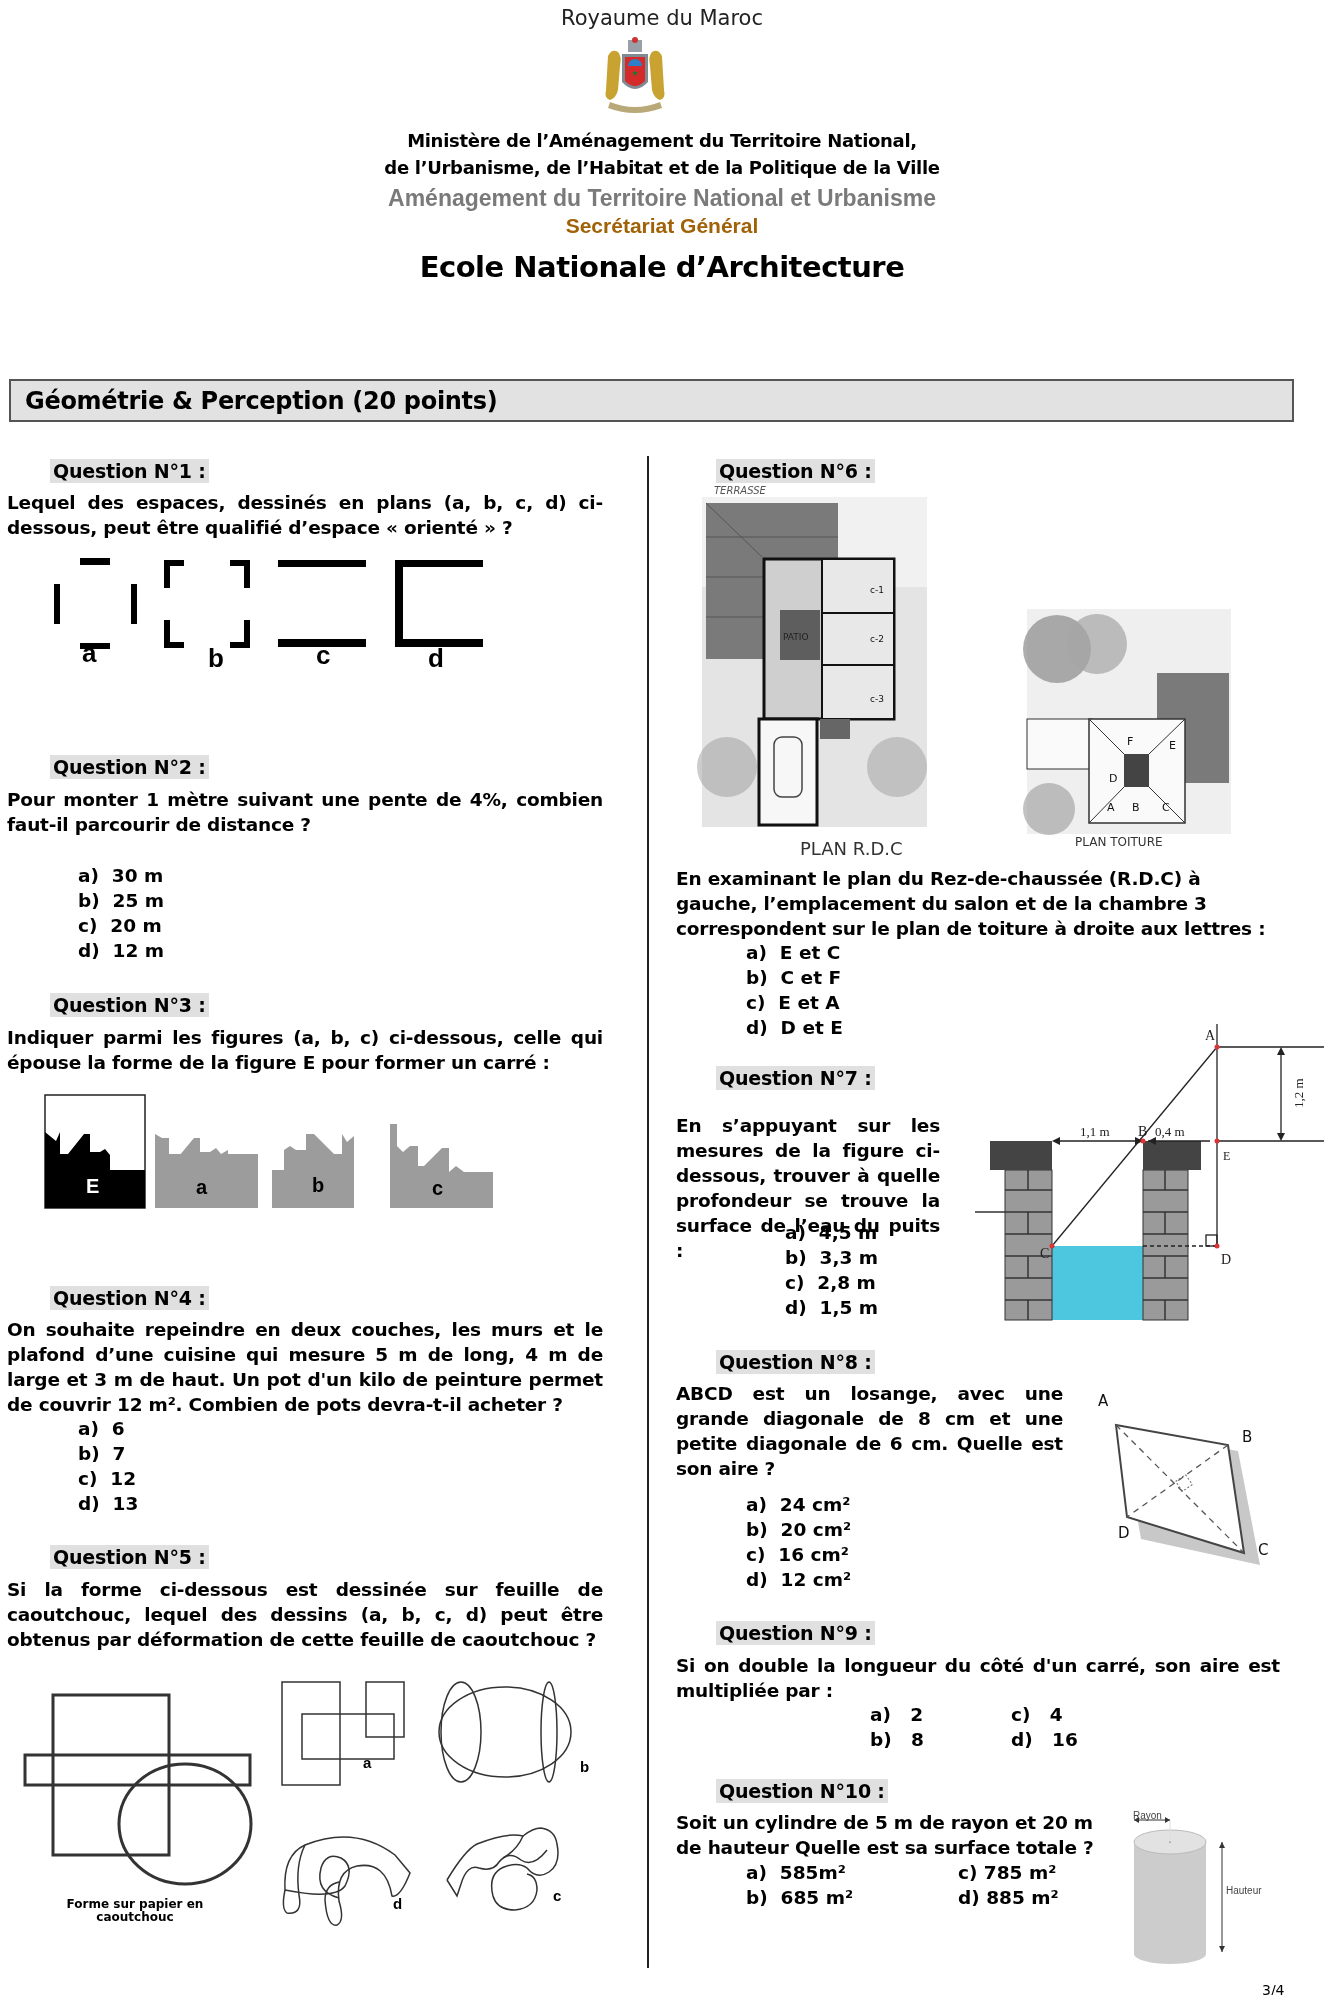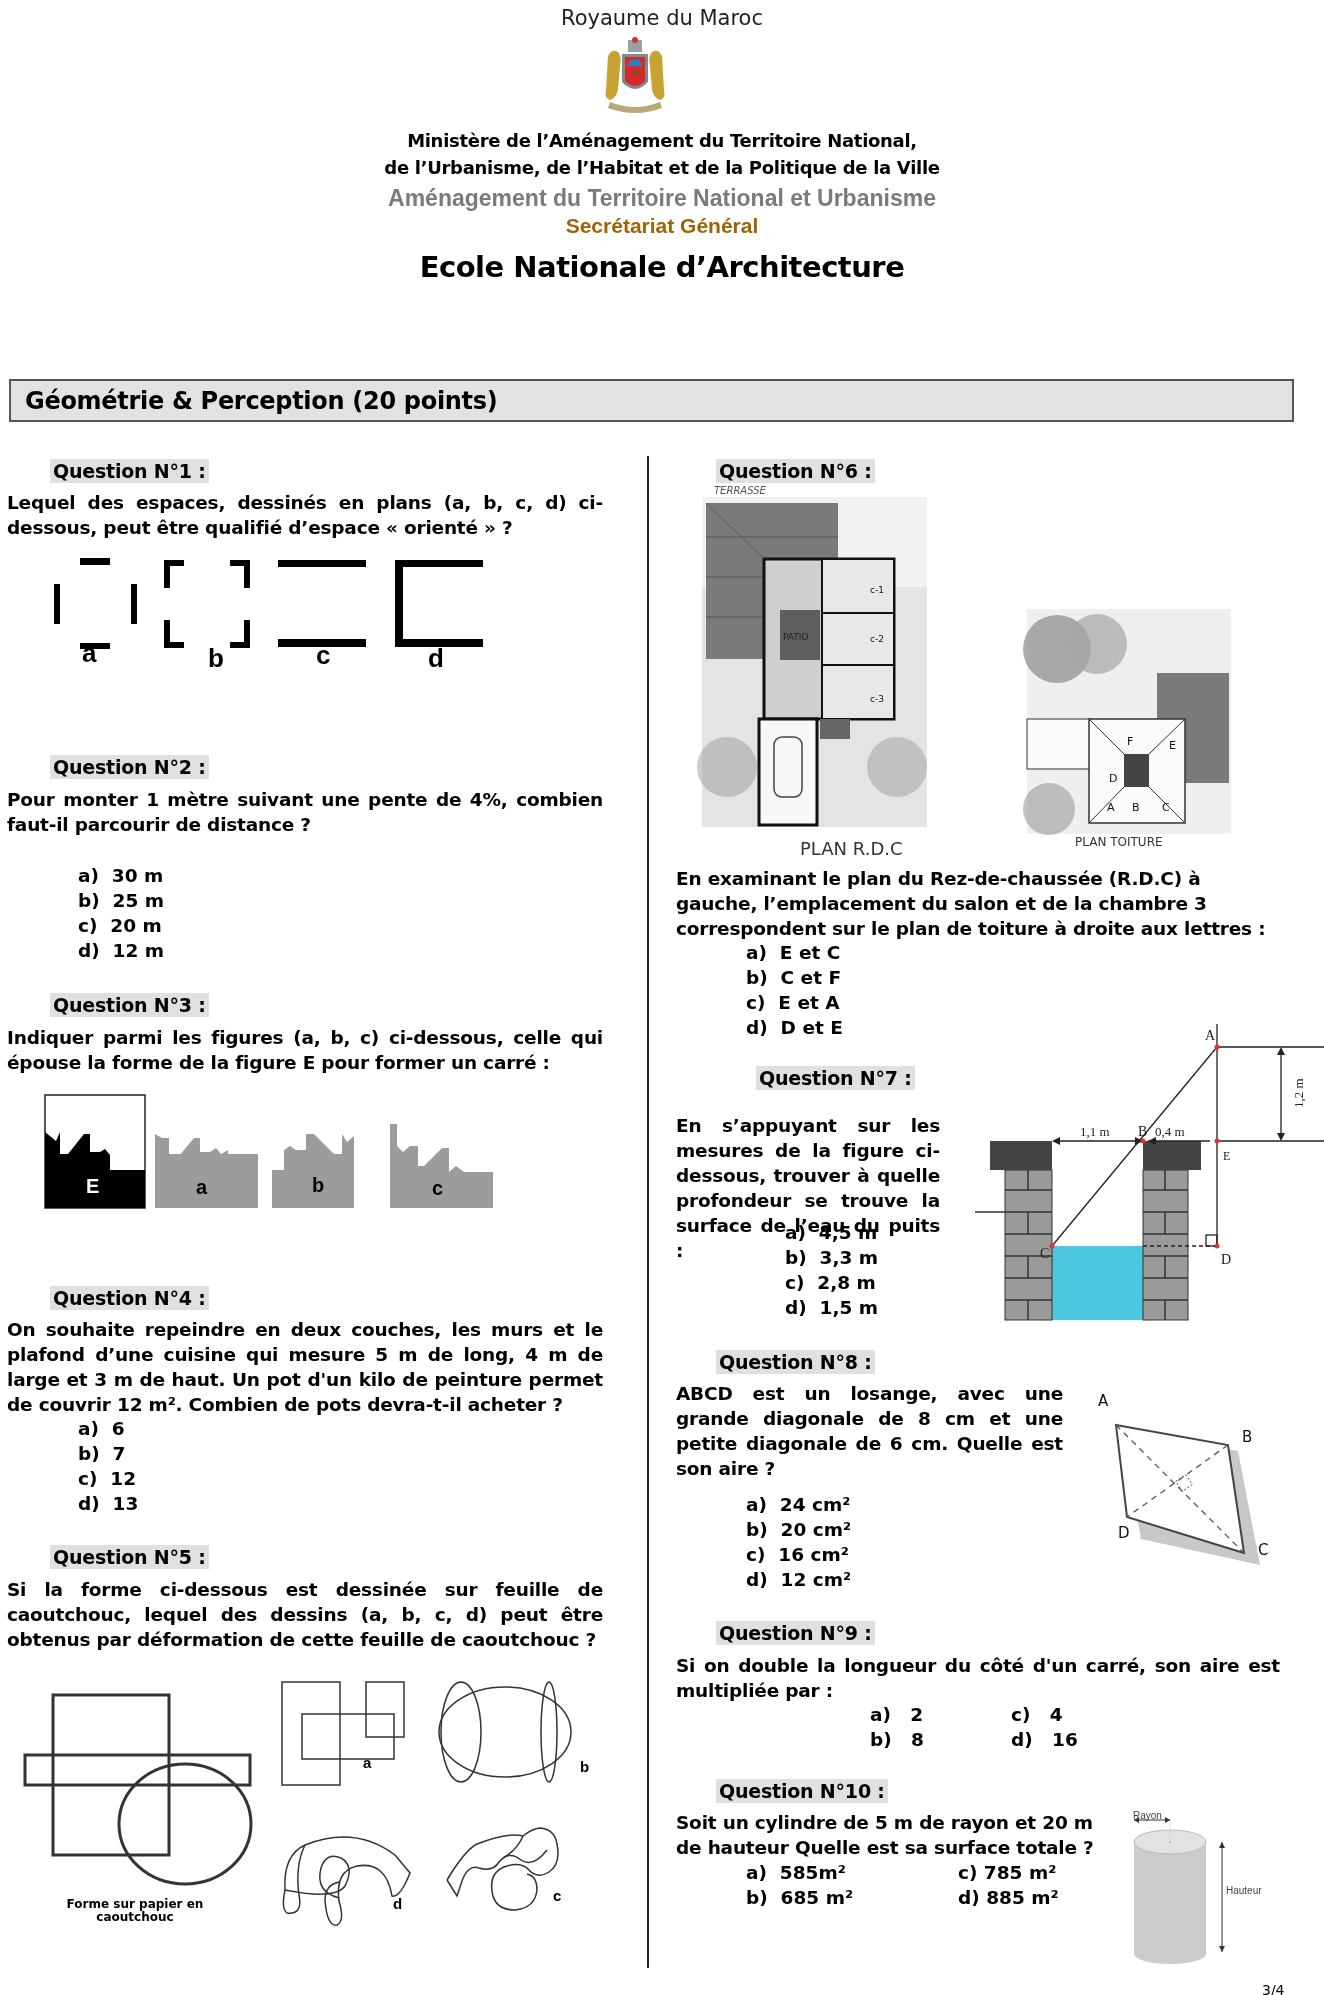--- a/index.html
+++ b/index.html
@@ -231,21 +231,21 @@
 <span class="abs" style="left:1075px;top:835px;font-size:12px;color:#333;">PLAN TOITURE</span>
 
 <div class="abs qtext" style="left:676px;top:866px;width:604px;text-align:left;">En examinant le plan du Rez-de-chaussée (R.D.C) à gauche, l’emplacement du salon et de la chambre 3 correspondent sur le plan de toiture à droite aux lettres :</div>
 <div class="abs" style="left:746px;top:940px;">
   <div class="opt">a)  E et C</div>
   <div class="opt">b)  C et F</div>
   <div class="opt">c)  E et A</div>
   <div class="opt">d)  D et E</div>
 </div>
 
-<div class="abs qlabel" style="left:716px;top:1066px;margin-left:40px;">Question N°7 :</div>
+<div class="abs qlabel" style="left:716px;top:1066px;">Question N°7 :</div>
 <div class="abs qtext" style="left:676px;top:1113px;width:264px;">En s’appuyant sur les mesures de la figure ci-dessous, trouver à quelle profondeur se trouve la surface de l’eau du puits :</div>
 <div class="abs" style="left:785px;top:1220px;">
   <div class="opt">a)  4,5 m</div>
   <div class="opt">b)  3,3 m</div>
   <div class="opt">c)  2,8 m</div>
   <div class="opt">d)  1,5 m</div>
 </div>
 
 <svg style="left:985px;top:1010px;" width="339" height="310" viewBox="0 0 339 310">
 

